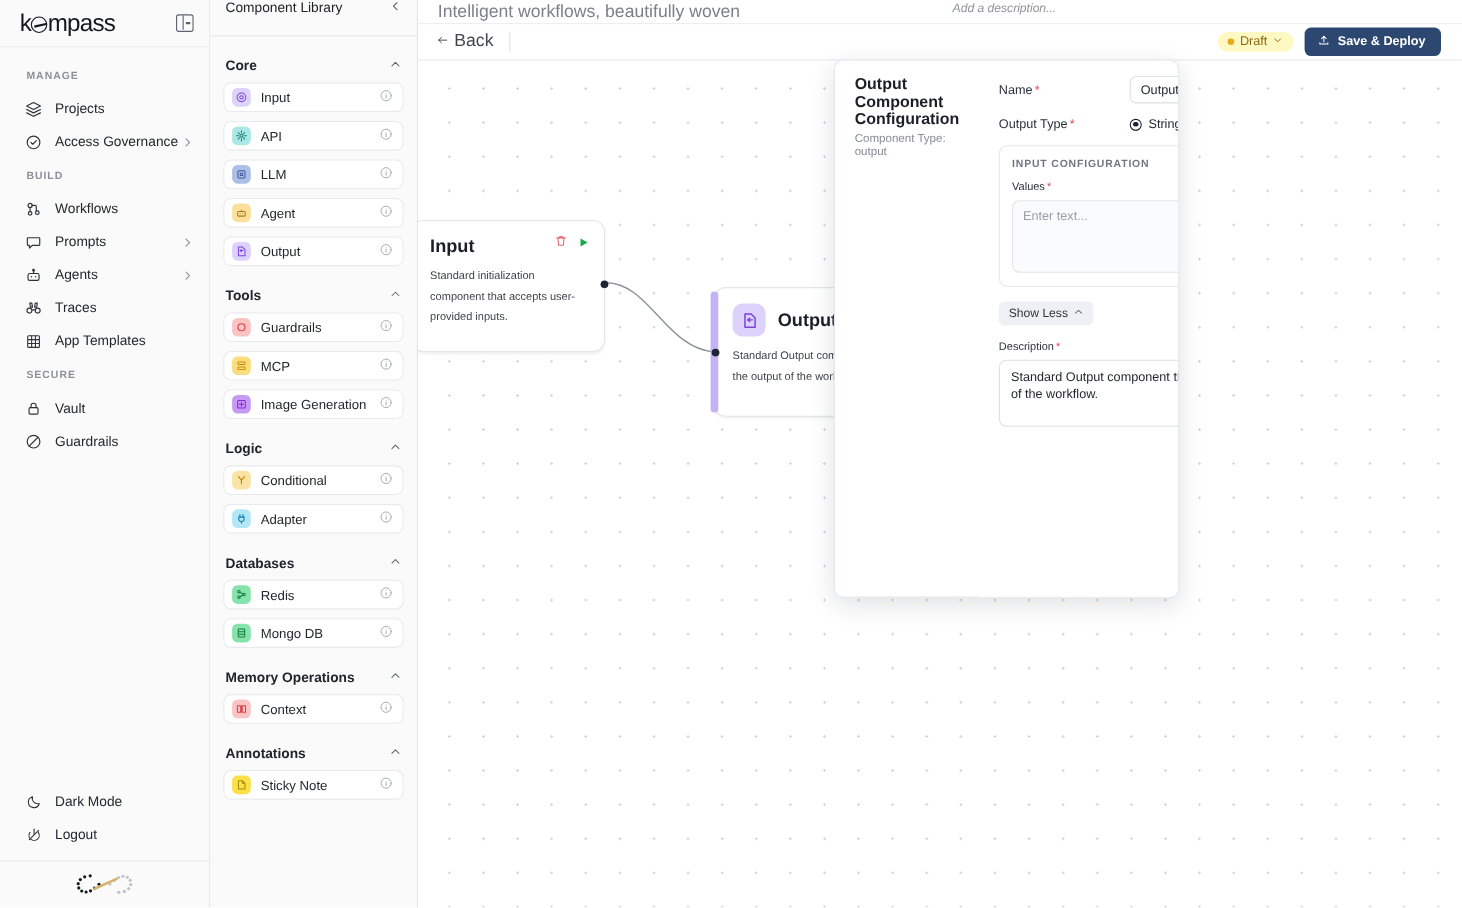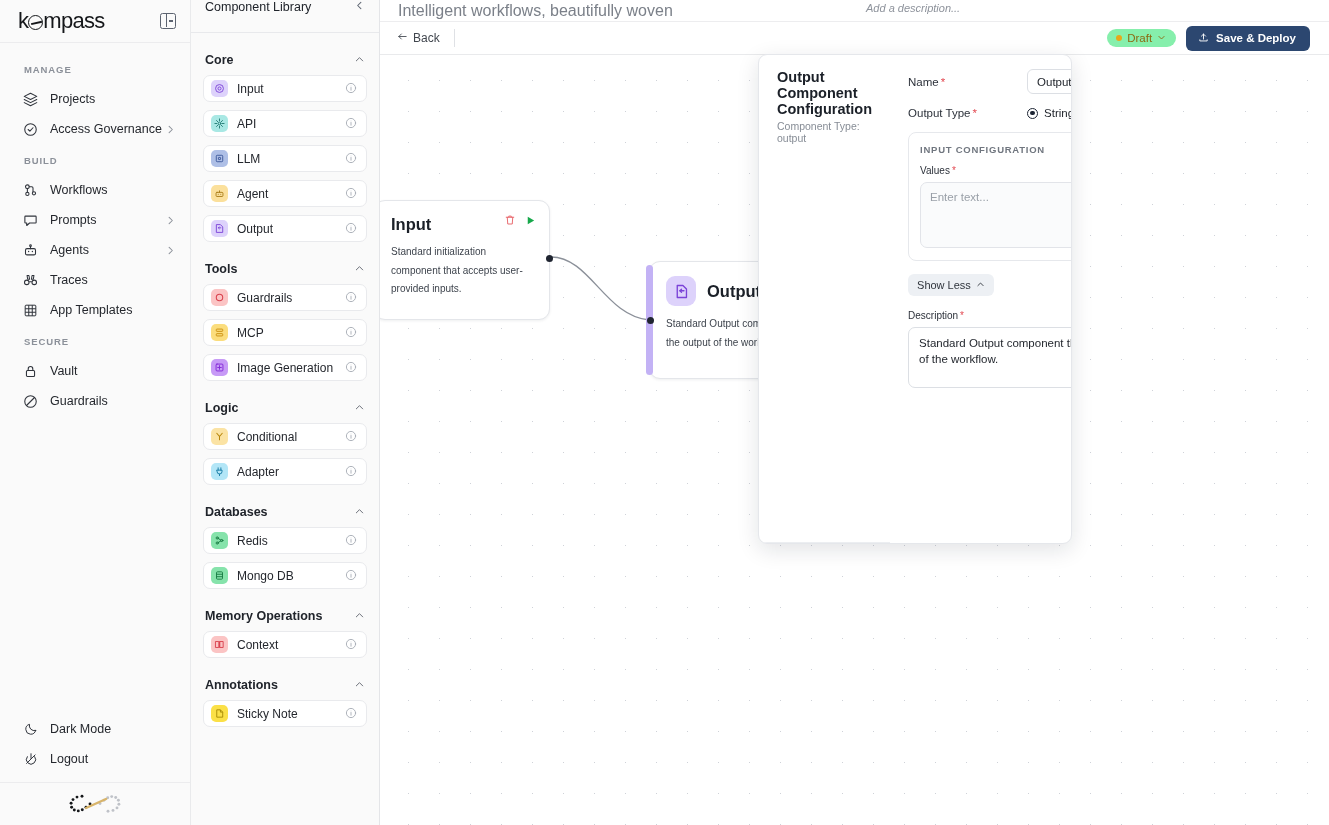--- a/index.html
+++ b/index.html
@@ -122,28 +122,28 @@
   .add-desc {
     position: absolute; left: 486px; top: 2px;
     font-size: 11px; font-style: italic; color: #8d929b; cursor: text;
   }
   .topbar-actions {
     height: 34px; border-top: 1px solid #ededef; border-bottom: 1px solid #e9eaec;
     display: flex; align-items: center; padding: 0 19px 0 16px;
     background: #fff; position: relative;
   }
   .back-btn {
-    font-size: 12px; color: #41464e; cursor: pointer;
+    font-size: 16px; color: #41464e; cursor: pointer;
     display: flex; align-items: center; gap: 4px; padding-right: 14px;
   }
   .vdiv { width: 1px; height: 18px; background: #dfe1e5; }
   .topbar-spacer { flex: 1 1 auto; }
   .draft-pill {
     display: flex; align-items: center; gap: 5px;
-    background: #86efac; color: #8b6a12; font-size: 11.5px;
+    background: #fef9c3; color: #8b6a12; font-size: 11.5px;
     border-radius: 11px; padding: 3px 10px 3px 9px; cursor: pointer;
     margin-right: 10px;
   }
   .draft-dot { width: 6px; height: 6px; border-radius: 50%; background: #e7a81a; }
   .deploy-btn {
     display: flex; align-items: center; gap: 7px;
     background: #2c4770; color: #ffffff; font-size: 11.5px; font-weight: 700;
     border: none; border-radius: 6px; padding: 6px 14px 6px 12px; cursor: pointer;
     font-family: "Liberation Sans", sans-serif;
     text-align: right;

